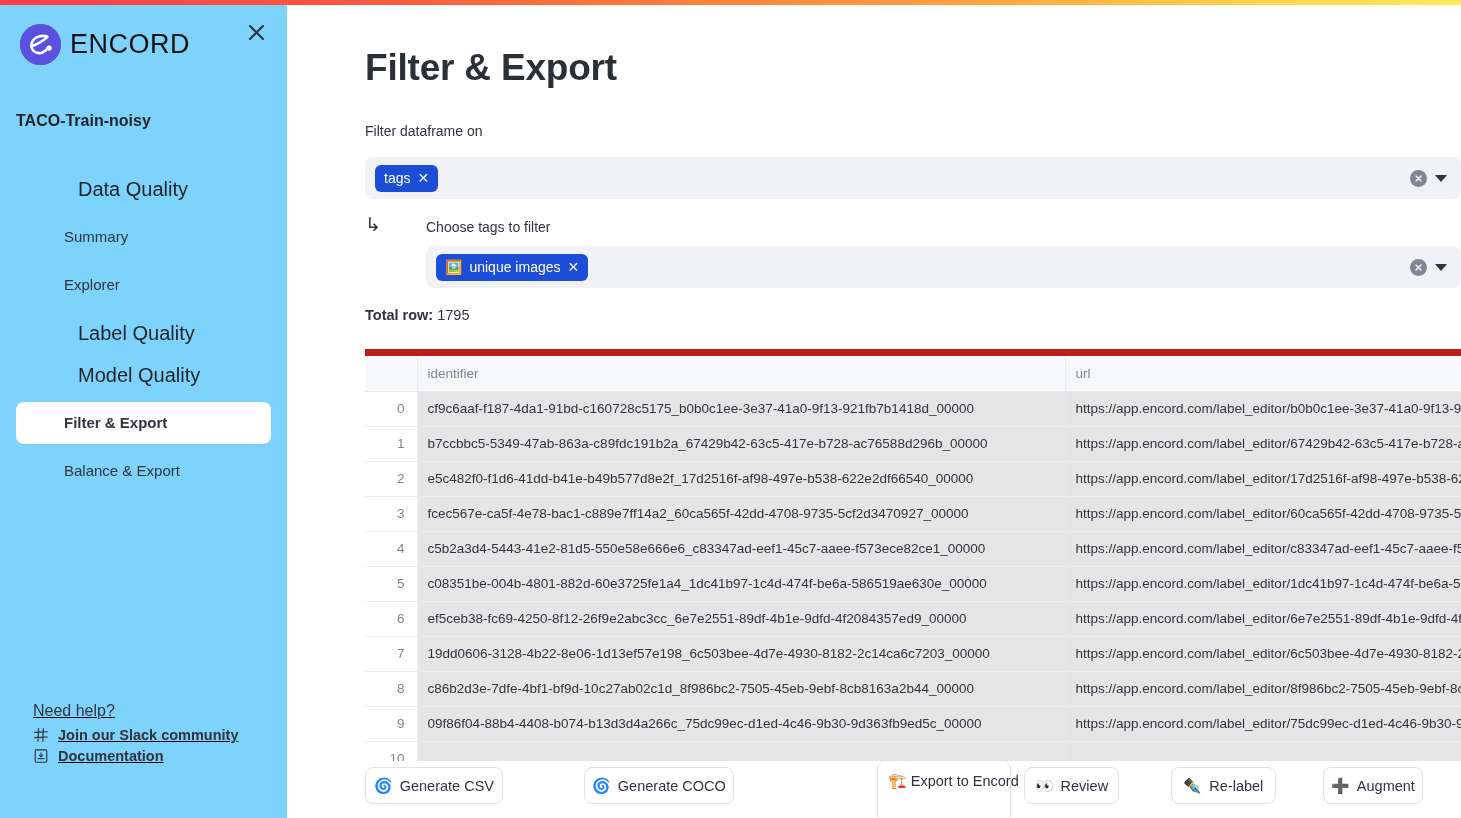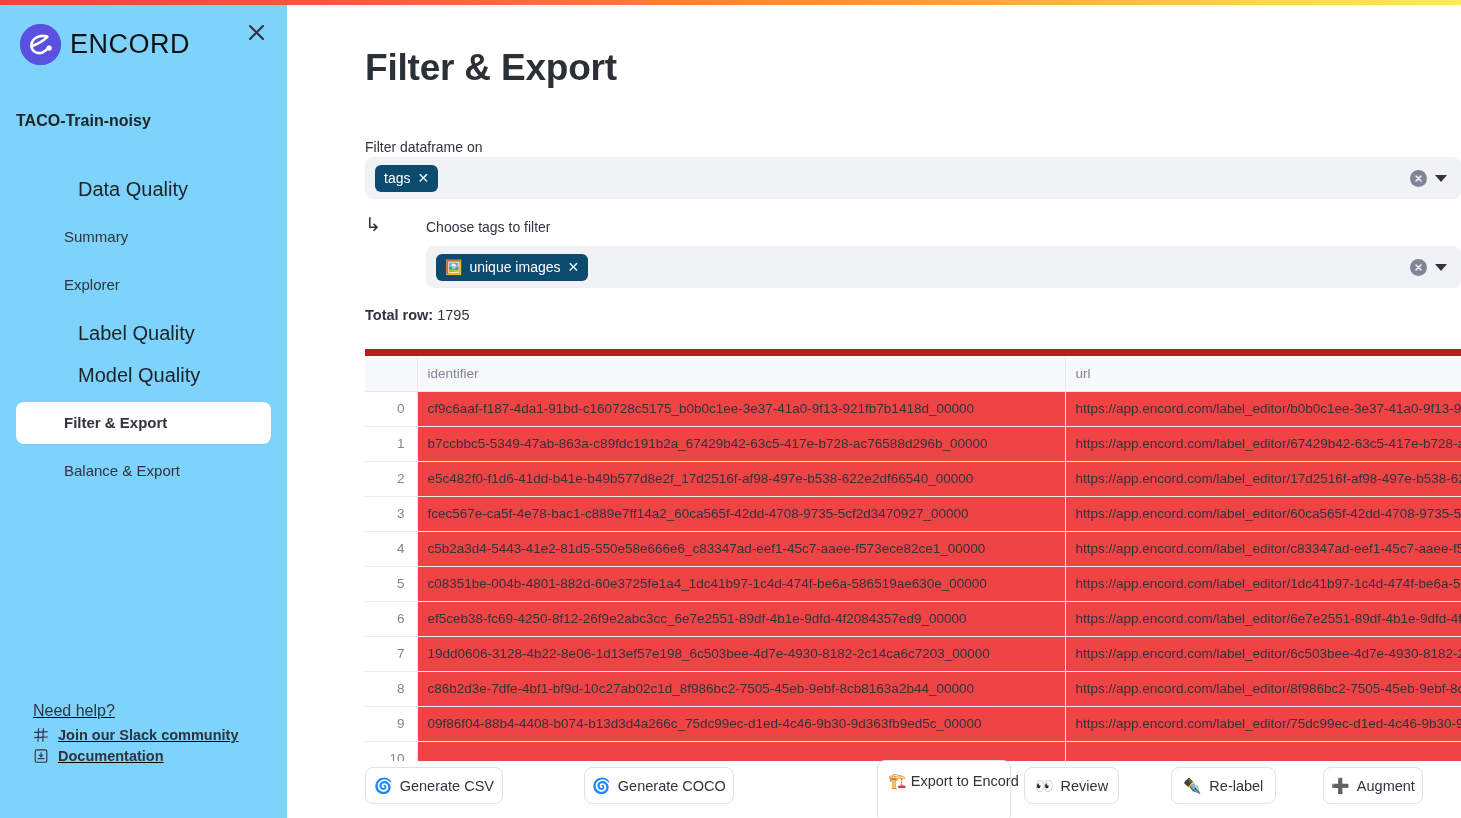--- a/index.html
+++ b/index.html
@@ -109,36 +109,36 @@
   }
   .page-title {
     position: absolute; top: 42px; left: 78px;
     font-size: 37px; font-weight: bold; color: #2b2f36;
     letter-spacing: -0.2px;
   }
 
   .field-label {
     position: absolute; font-size: 14px; color: #31333f;
   }
-  .lbl-filter-on { top: 118px; left: 78px; margin-top: 16px; }
+  .lbl-filter-on { top: 118px; left: 78px; }
   .lbl-choose-tags { top: 214px; left: 139px; }
 
   .multiselect {
     position: absolute;
     background: #f0f2f6;
     border-radius: 8px;
     display: flex; align-items: center;
     padding: 0 10px;
   }
   .ms-1 { top: 152px; left: 78px; width: 1096px; height: 42px; }
   .ms-2 { top: 241px; left: 139px; width: 1035px; height: 42px; }
 
   .pill {
     display: inline-flex; align-items: center; gap: 7px;
-    background: #0c4a6e;
+    background: #1d4ed8;
     color: #ffffff;
     border-radius: 6px;
     font-size: 14px;
     padding: 5px 9px 6px 9px;
     line-height: 16px;
     cursor: default;
     white-space: nowrap;
   }
   .pill .emoji { font-size: 14px; line-height: 14px; }
   .pill .x {
@@ -210,21 +210,21 @@
     overflow: hidden;
   }
   table.df thead th.idxh { background: #f7f8fa; }
   table.df tbody td {
     height: 35px;
     padding: 0 10px;
     border-bottom: 1px solid #e9ecf1;
     border-right: 1px solid #e6e9ef;
     white-space: nowrap;
     overflow: hidden;
-    background: #ef4444;
+    background: #e5e5e5;
   }
   table.df tbody td.idx {
     text-align: right;
     color: #808495;
     background: #ffffff;
     padding-right: 12px;
   }
 
   
   .actions {

